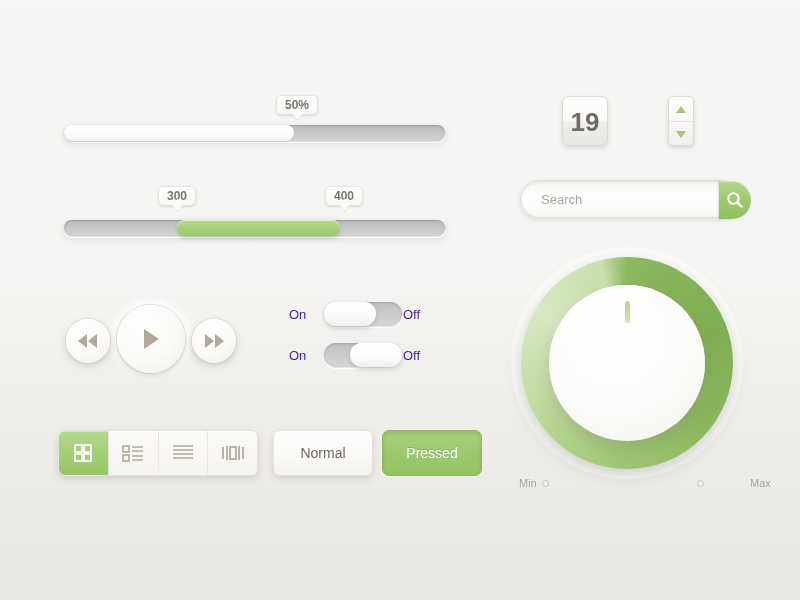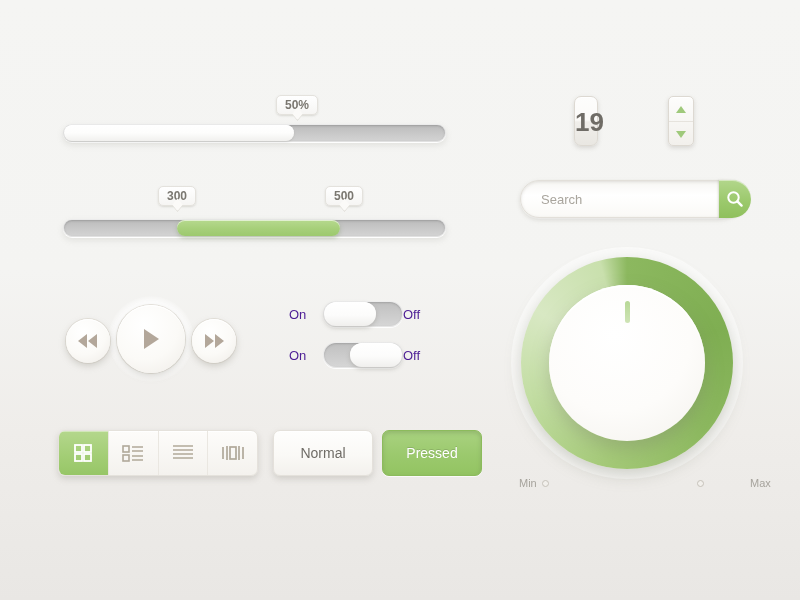--- a/index.html
+++ b/index.html
@@ -51,47 +51,47 @@
     background:linear-gradient(to bottom,#ffffff,#fdfdfc 50%,#f1f0ee);
     box-shadow:0 1px 2px rgba(150,148,142,.35),inset 0 1px 0 #fff;
   }
   .fill.green{
     background:linear-gradient(to bottom,#b6d98e,#a6cf79 55%,#9cc96d);
     box-shadow:0 2px 4px rgba(130,150,110,.45),inset 0 1px 0 rgba(255,255,255,.6);
   }
 
   
   .num-box{
-    position:absolute;width:24px;height:50px;border-radius:7px;
+    position:absolute;width:46px;height:50px;border-radius:7px;
     background:linear-gradient(to bottom,#fdfdfc 0%,#fbfaf8 48%,#f0eeea 52%,#e9e7e2 100%);
     border:1px solid #ddd9d2;box-sizing:border-box;
     box-shadow:0 2px 4px rgba(150,146,138,.3),inset 0 1px 0 #fff;
     font-size:26px;font-weight:bold;color:#6f6c66;
-    text-align:center;line-height:50px;margin-left:12px;
+    text-align:center;line-height:50px;
   }
   .stepper{
     position:absolute;width:26px;height:50px;border-radius:5px;
     background:linear-gradient(to bottom,#fdfdfc,#f2f0ec);
     border:1px solid #ddd9d2;box-sizing:border-box;
     box-shadow:0 2px 4px rgba(150,146,138,.3),inset 0 1px 0 #fff;
   }
   .stepper .half{height:50%;display:flex;align-items:center;justify-content:center;}
   .stepper .half.top{border-bottom:1px solid #e6e3dd;}
   .tri{width:0;height:0;border-left:5px solid transparent;border-right:5px solid transparent;}
   .tri.up{border-bottom:7px solid #9fc97b;}
   .tri.down{border-top:7px solid #9fc97b;}
 
   
   .search{
     position:absolute;left:520px;top:180px;width:220px;height:38px;
     border-radius:19px;box-sizing:border-box;
     background:linear-gradient(to bottom,#f7f6f3,#ffffff 40%,#faf9f6);
     border:1px solid #e2dfd9;
     box-shadow:inset 0 1px 3px rgba(150,146,138,.25),0 2px 4px rgba(150,146,138,.28),0 1px 0 #fff;
-    display:flex;align-items:center;
+    display:flex;
   }
   .search-input{
     flex:1;border:0;background:transparent;outline:none;
     font-family:"Liberation Sans",sans-serif;font-size:13px;color:#7d7a74;
     padding-left:20px;
   }
   .search-input::placeholder{color:#a9a59d;}
   .search-btn{
     width:54px;height:38px;margin-right:-1px;
     border-radius:0 19px 19px 0;
@@ -195,21 +195,21 @@
 <body>
 
 <div class="stage">
 
   <div class="tip" style="left:276px;top:95px;">50%</div>
   <div class="slider" style="left:63px;top:124px;width:383px;">
     <div class="fill white" style="width:230px;"></div>
   </div>
 
   <div class="tip" style="left:158px;top:186px;padding-left:8px;">300</div>
-  <div class="tip" style="left:325px;top:186px;">500</div>
+  <div class="tip" style="left:325px;top:186px;">400</div>
   <div class="slider" style="left:63px;top:219px;width:383px;">
     <div class="fill green" style="left:113px;width:163px;"></div>
   </div>
 
   <div class="num-box" style="left:562px;top:96px;">19</div>
   <div class="stepper" style="left:668px;top:96px;">
     <div class="half top">
       <span class="tri up"></span>
     </div>
     <div class="half">

